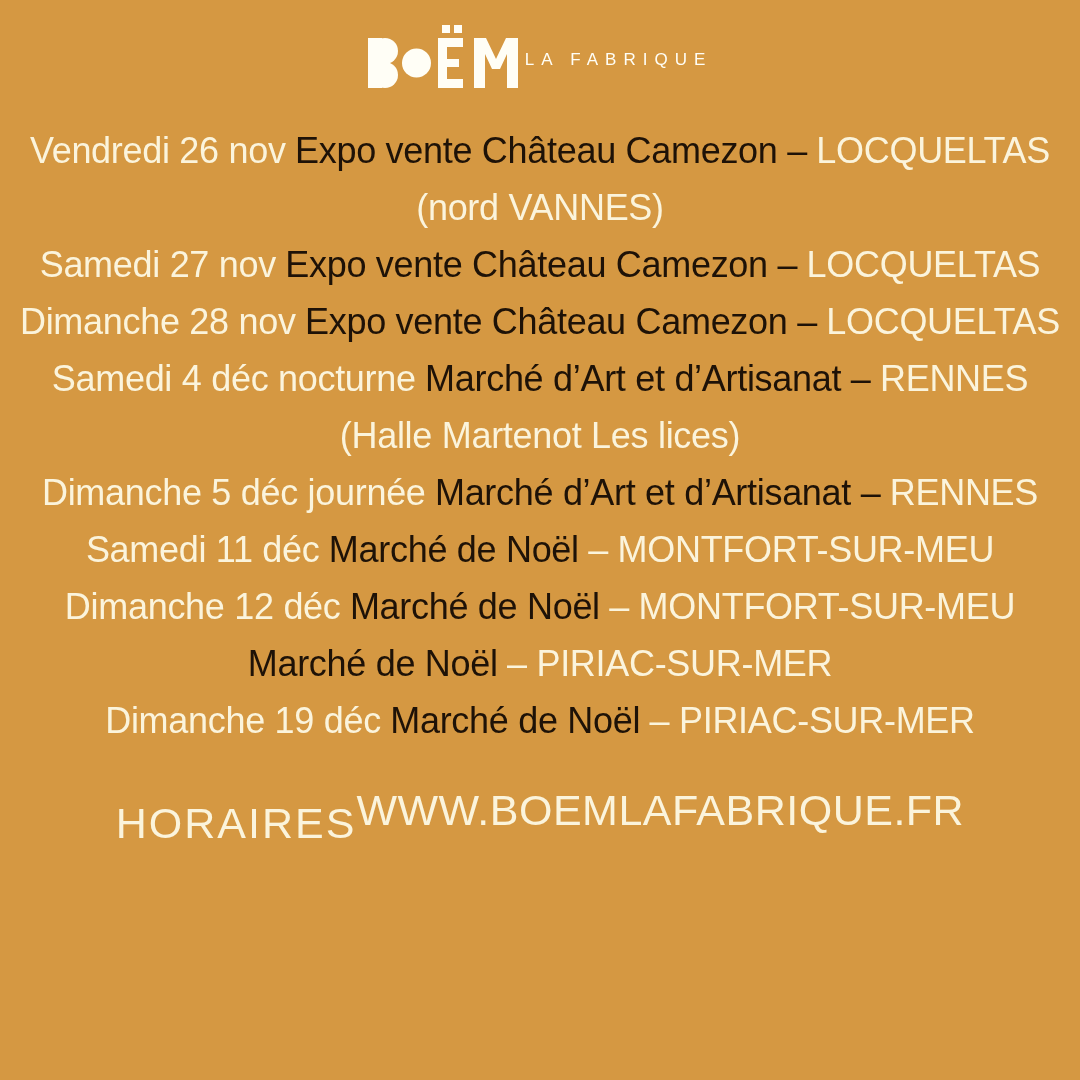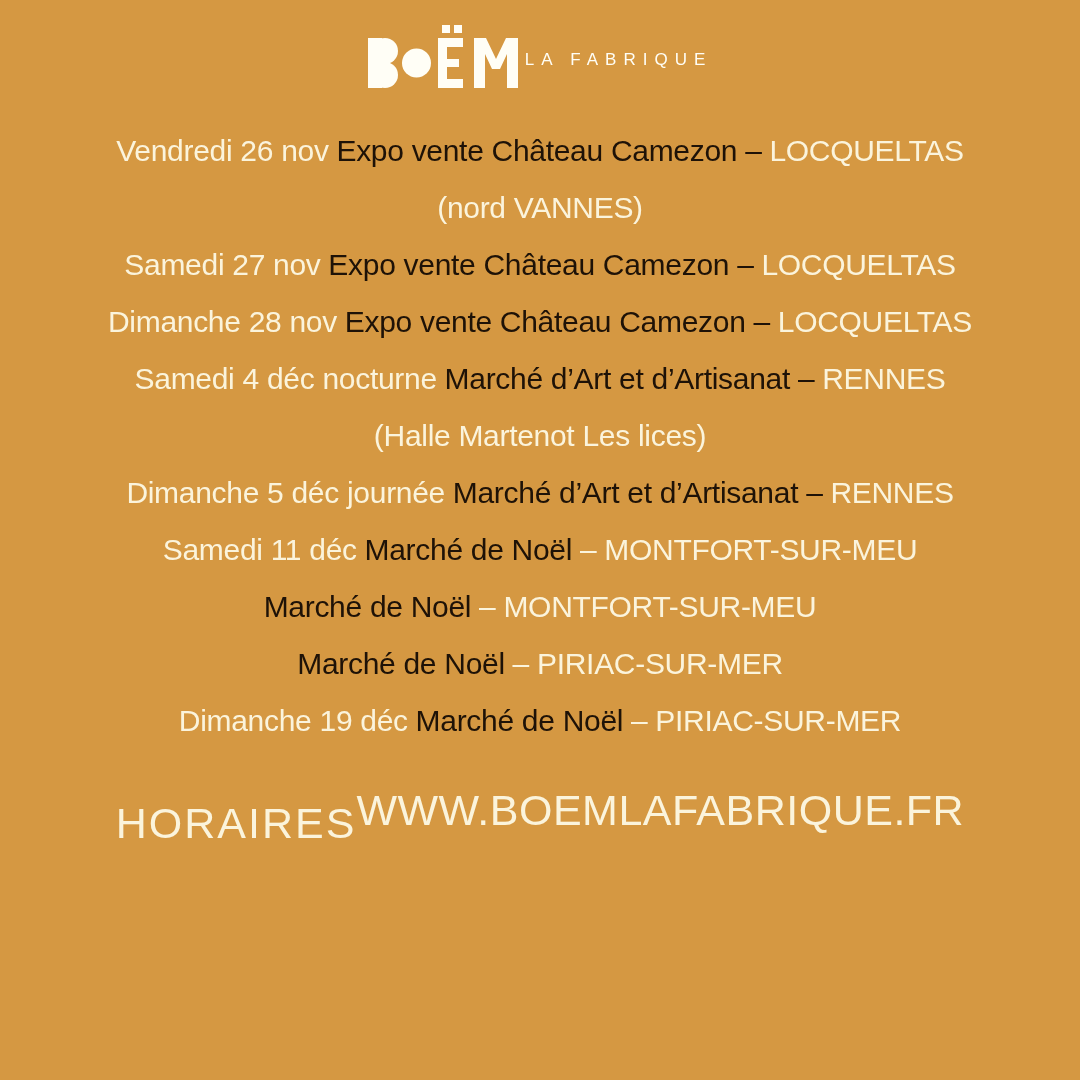--- a/index.html
+++ b/index.html
@@ -38,21 +38,21 @@
     display: flex;
     flex-direction: column;
     align-items: center;
   }
   .event-line {
     height: 57px;
     display: flex;
     align-items: center;
     justify-content: space-between;
     white-space: nowrap;
-    font-size: 30px;
+    font-size: 36px;
     letter-spacing: -0.3px;
   }
   .event-line .seg + .seg { margin-left: 0.26em; }
   .tone-cream { color: var(--cream, #FBF4DC); }
   .tone-dark  { color: var(--dark, #1E1207); }
   .footer {
     display: flex;
     flex-direction: row;
     align-items: center;
   }
@@ -132,20 +132,21 @@
         <span class="seg tone-cream">Dimanche 5 déc journée</span>
         <span class="seg tone-dark">Marché d’Art et d’Artisanat –</span>
         <span class="seg tone-cream">RENNES</span>
       </div>
       <div class="event-line">
         <span class="seg tone-cream">Samedi 11 déc</span>
         <span class="seg tone-dark">Marché de Noël</span>
         <span class="seg tone-cream">– MONTFORT-SUR-MEU</span>
       </div>
       <div class="event-line">
+        <span class="seg tone-cream">Dimanche 12 déc</span>
         <span class="seg tone-dark">Marché de Noël</span>
         <span class="seg tone-cream">– MONTFORT-SUR-MEU</span>
       </div>
       <div class="event-line">
         <span class="seg tone-dark">Marché de Noël</span>
         <span class="seg tone-cream">– PIRIAC-SUR-MER</span>
       </div>
       <div class="event-line">
         <span class="seg tone-cream">Dimanche 19 déc</span>
         <span class="seg tone-dark">Marché de Noël</span>

